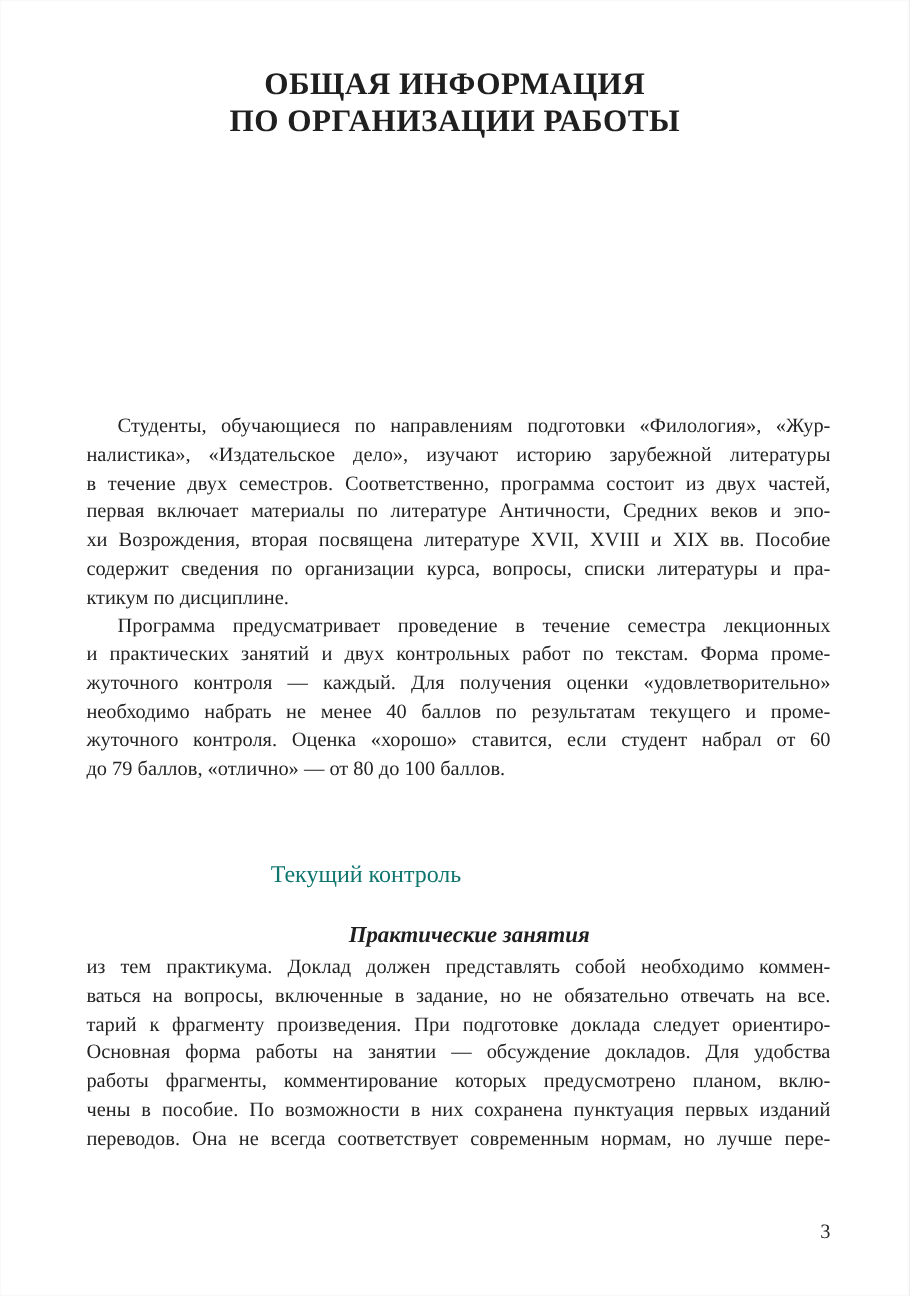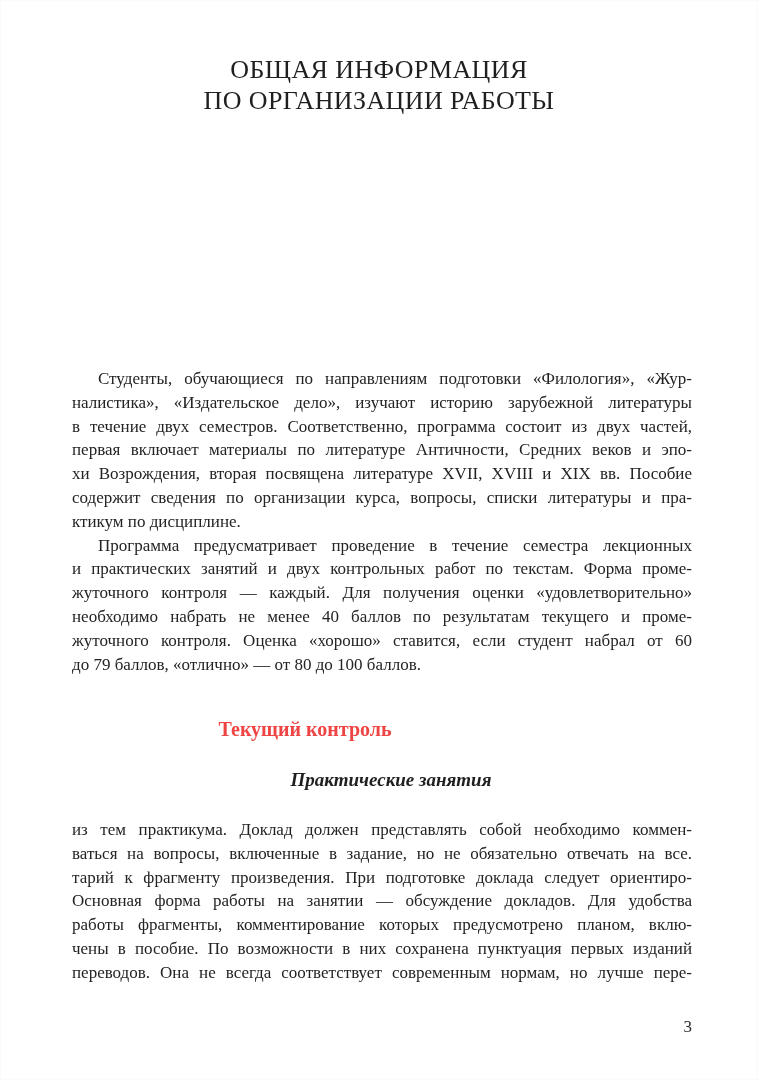--- a/index.html
+++ b/index.html
@@ -13,56 +13,55 @@
       color: #232323;
       overflow: hidden;
       box-shadow: inset 0 0 2px rgba(0,0,0,0.08);
     }
     .title {
       position: absolute;
       top: 54px;
       left: 0;
       width: 758px;
       text-align: center;
-      font-weight: normal;
+      font-weight: bold;
       font-size: 26px;
       line-height: 31px;
       letter-spacing: 0.4px;
       color: #1f1f1f;
     }
     .textblock {
       position: absolute;
       left: 72px;
       width: 620px;
       font-size: 17px;
       line-height: 23.8px;
       color: #232323;
-      margin-top: 24px;
     }
     .tb-intro { top: 343px; }
     .tb-main  { top: 794px; }
     .ln {
       text-align: justify;
       text-align-last: justify;
     }
     .ln.last {
       text-align: right;
       text-align-last: left;
     }
     .ln.indent { padding-left: 26px; }
     .heading {
       position: absolute;
       top: 716px;
       left: 0;
       width: 610px;
       text-align: center;
-      font-weight: bold;
+      font-weight: normal;
       font-size: 20px;
       line-height: 26px;
-      color: #ef4444;
+      color: #0f766e;
     }
     .subheading {
       position: absolute;
       top: 768px;
       left: 12px;
       width: 758px;
       text-align: center;
       font-weight: bold;
       font-style: italic;
       font-size: 19px;

